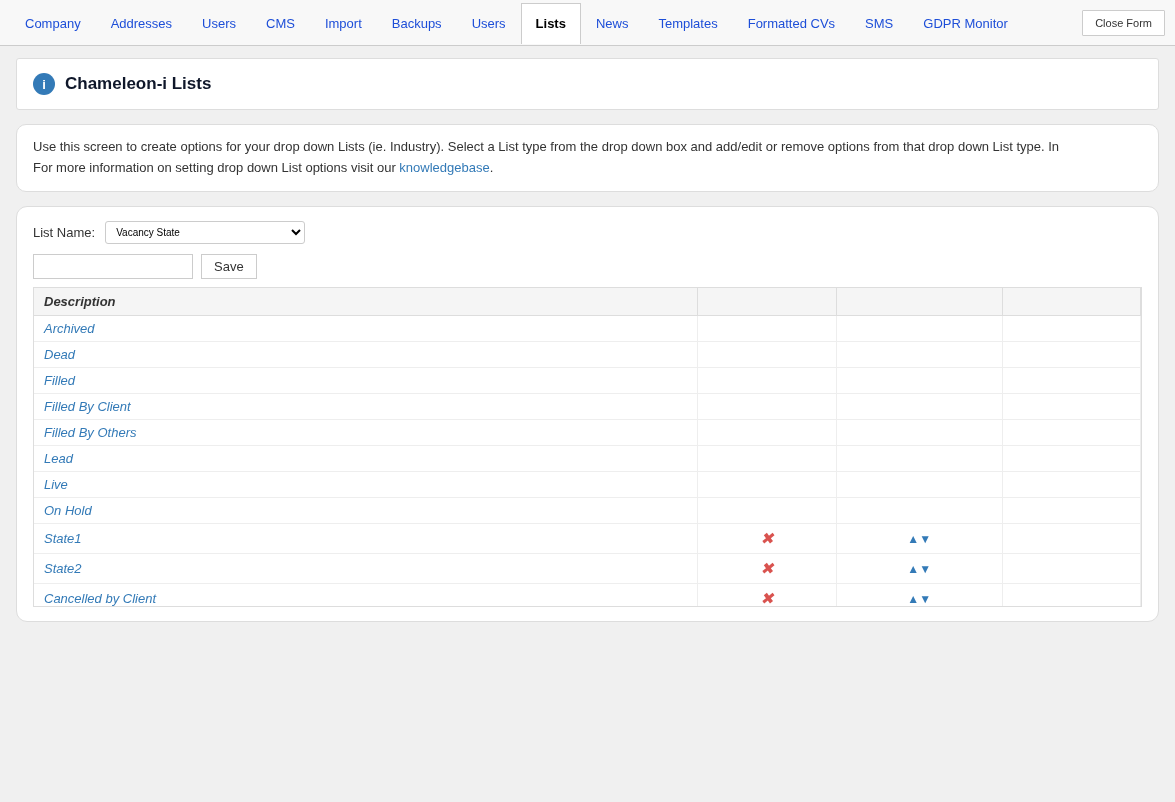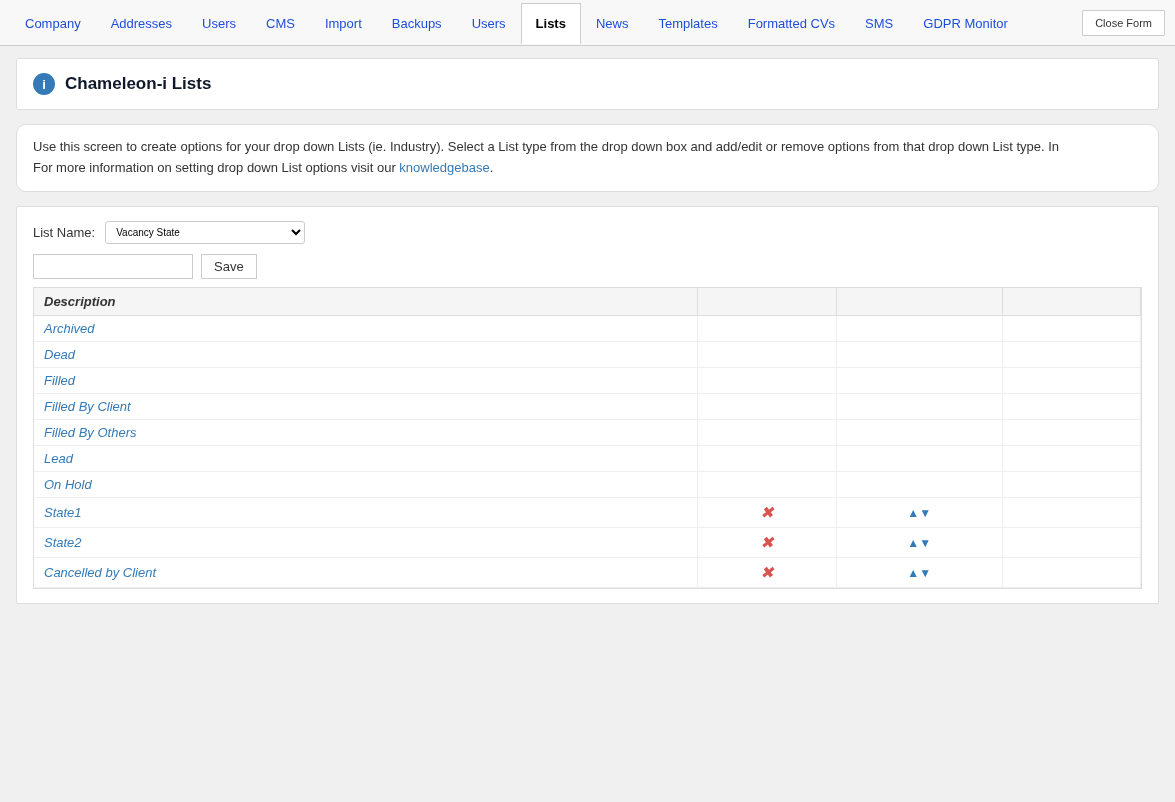--- a/index.html
+++ b/index.html
@@ -95,21 +95,21 @@
       font-size: 13px;
       line-height: 1.6;
       color: #333;
     }
     .info-box a { color: #337ab7; text-decoration: none; }
 
     
     .list-panel {
       background: #fff;
       border: 1px solid #ddd;
-      border-radius: 2px;
+      border-radius: 11px;
       padding: 14px 16px;
     }
 
     
     .list-name-row {
       display: flex;
       align-items: center;
       gap: 10px;
       margin-bottom: 10px;
     }
@@ -279,20 +279,26 @@
               <td></td>
               <td></td>
             </tr>
             <tr>
               <td>Lead</td>
               <td></td>
               <td></td>
               <td></td>
             </tr>
             <tr>
+              <td>Live</td>
+              <td></td>
+              <td></td>
+              <td></td>
+            </tr>
+            <tr>
               <td>On Hold</td>
               <td></td>
               <td></td>
               <td></td>
             </tr>
             <tr>
               <td>State1</td>
               <td style="text-align: center;"><span class="delete-icon">✖</span></td>
               <td style="text-align: center;"><span class="up-icon">▲</span><span class="down-icon">▼</span></td>
               <td></td>

